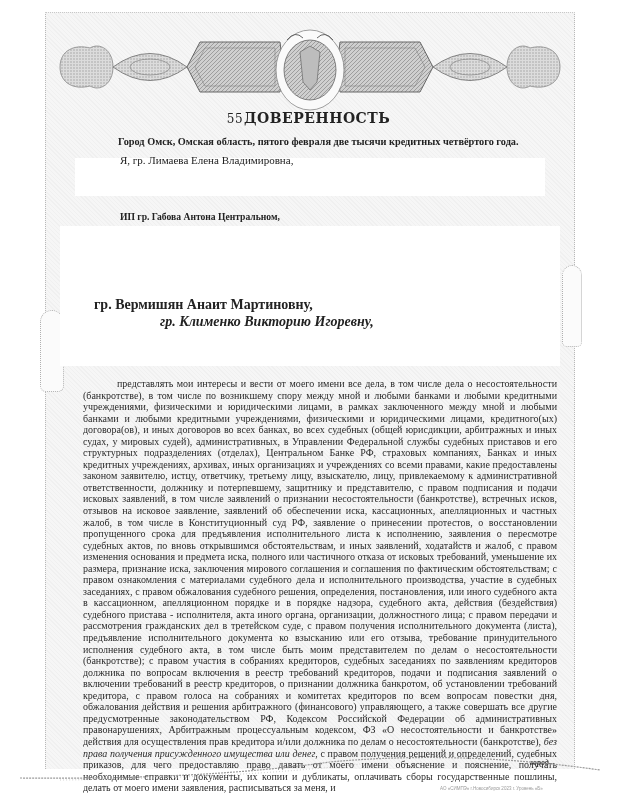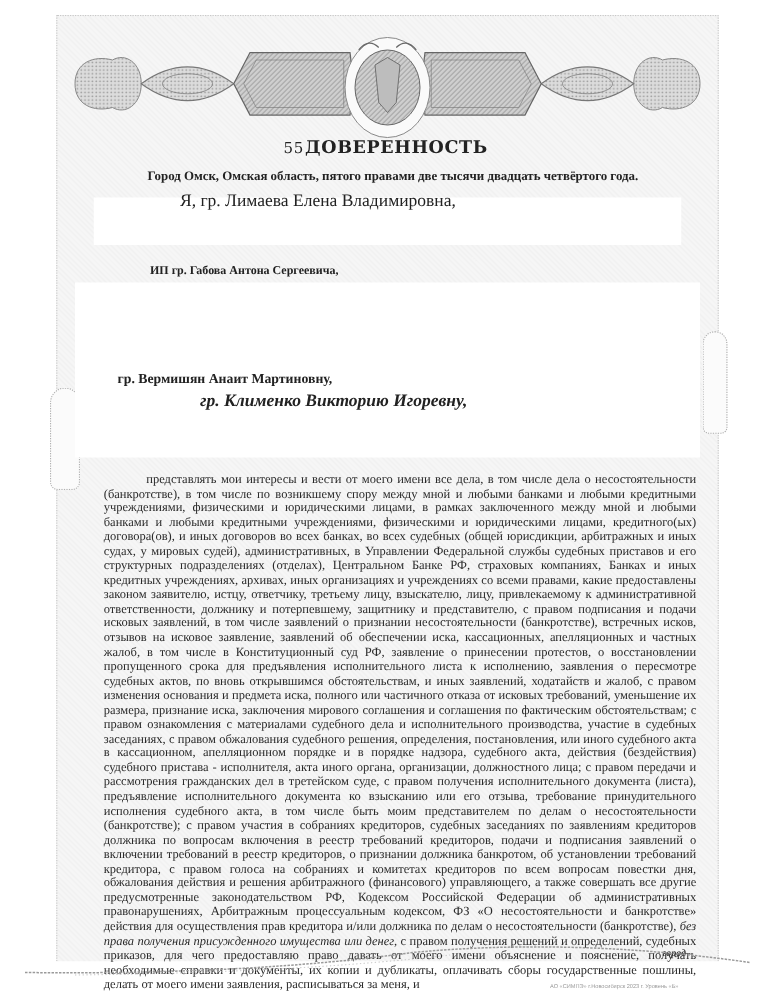--- a/index.html
+++ b/index.html
@@ -106,25 +106,25 @@
     <ellipse cx="255" cy="48" rx="26" ry="30" fill="url(#hatch2)" stroke="#666" stroke-width="0.8"></ellipse>
     <path d="M245 30 L255 24 L265 30 L262 60 L255 68 L248 60 Z" fill="#bdbdbd" stroke="#555" stroke-width="0.6"></path>
     <path d="M232 18 Q240 8 248 16" fill="none" stroke="#666" stroke-width="1"></path>
     <path d="M278 18 Q270 8 262 16" fill="none" stroke="#666" stroke-width="1"></path>
   </svg>
 
   <div class="title">
     <span class="num">55</span><span>ДОВЕРЕННОСТЬ</span>
   </div>
 
-  <div class="line" style="left:118px; top:136px; font-size:10.3px;">Город Омск, Омская область, пятого правами две тысячи двадцать четвёртого года.</div>
-  <div class="line" style="left:144px; top:154px; font-size:14px; font-weight:normal;">Я,  гр. Лимаева  Елена  Владимировна,</div>
+  <div class="line" style="left:118px; top:136px; font-size:10.3px;">Город Омск, Омская область, пятого февраля две тысячи кредитных четвёртого года.</div>
+  <div class="line" style="left:120px; top:154px; font-size:11px; font-weight:normal;">Я,  гр. Лимаева  Елена  Владимировна,</div>
 
-  <div class="line" style="left:120px; top:211px; font-size:9.6px;">ИП  гр.  Габова  Антона  Сергеевича,</div>
-  <div class="line" style="left:94px; top:297px; font-size:11px;">гр.  Вермишян  Анаит  Мартиновну,</div>
+  <div class="line" style="left:120px; top:211px; font-size:9.6px;">ИП  гр.  Габова  Антона  Центральном,</div>
+  <div class="line" style="left:94px; top:297px; font-size:14px;">гр.  Вермишян  Анаит  Мартиновну,</div>
   <div class="line" style="left:160px; top:314px; font-size:14px;font-style:italic;">гр.  Клименко  Викторию  Игоревну,</div>
 
   <div class="body-text"><span>представлять мои интересы и вести от моего имени все дела, в том числе дела о несостоятельности (банкротстве), в том числе по возникшему спору между мной и любыми банками и любыми кредитными учреждениями, физическими и юридическими лицами, в рамках заключенного между мной и любыми банками и любыми кредитными учреждениями, физическими и юридическими лицами, кредитного(ых) договора(ов), и иных договоров во всех банках, во всех судебных (общей юрисдикции, арбитражных и иных судах, у мировых судей), административных, в Управлении Федеральной службы судебных приставов и его структурных подразделениях (отделах), Центральном Банке РФ, страховых компаниях, Банках и иных кредитных учреждениях, архивах, иных организациях и учреждениях со всеми правами, какие предоставлены законом заявителю, истцу, ответчику, третьему лицу, взыскателю, лицу, привлекаемому к административной ответственности, должнику и потерпевшему, защитнику и представителю, с правом подписания и подачи исковых заявлений, в том числе заявлений о признании несостоятельности (банкротстве), встречных исков, отзывов на исковое заявление, заявлений об обеспечении иска, кассационных, апелляционных и частных жалоб, в том числе в Конституционный суд РФ, заявление о принесении протестов, о восстановлении пропущенного срока для предъявления исполнительного листа к исполнению, заявления о пересмотре судебных актов, по вновь открывшимся обстоятельствам, и иных заявлений, ходатайств и жалоб, с правом изменения основания и предмета иска, полного или частичного отказа от исковых требований, уменьшение их размера, признание иска, заключения мирового соглашения и соглашения по фактическим обстоятельствам; с правом ознакомления с материалами судебного дела и исполнительного производства, участие в судебных заседаниях, с правом обжалования судебного решения, определения, постановления, или иного судебного акта в кассационном, апелляционном порядке и в порядке надзора, судебного акта, действия (бездействия) судебного пристава - исполнителя, акта иного органа, организации, должностного лица; с правом передачи и рассмотрения гражданских дел в третейском суде, с правом получения исполнительного документа (листа), предъявление исполнительного документа ко взысканию или его отзыва, требование принудительного исполнения судебного акта, в том числе быть моим представителем по делам о несостоятельности (банкротстве); с правом участия в собраниях кредиторов, судебных заседаниях по заявлениям кредиторов должника по вопросам включения в реестр требований кредиторов, подачи и подписания заявлений о включении требований в реестр кредиторов, о признании должника банкротом, об установлении требований кредитора, с правом голоса на собраниях и комитетах кредиторов по всем вопросам повестки дня, обжалования действия и решения арбитражного (финансового) управляющего, а также совершать все другие предусмотренные законодательством РФ, Кодексом Российской Федерации об административных правонарушениях, Арбитражным процессуальным кодексом, ФЗ «О несостоятельности и банкротстве» действия для осуществления прав кредитора и/или должника по делам о несостоятельности (банкротстве), </span><i>без права получения присужденного имущества или денег</i><span>, с правом получения решений и определений, судебных приказов, для чего предоставляю право давать от моего имени объяснение и пояснение, получать необходимые справки и документы, их копии и дубликаты, оплачивать сборы государственные пошлины, делать от моего имени заявления, расписываться за меня, и</span></div>
 
   <div class="signoff">город</div>
 
   <svg class="swoosh" viewBox="0 0 617 50">
     <path d="M20 38 Q200 40 330 22 Q460 10 600 30" fill="none" stroke="#9a9a9a" stroke-width="1.2" stroke-dasharray="2 1"></path>
     <path d="M60 40 Q240 38 360 24" fill="none" stroke="#bdbdbd" stroke-width="0.8" stroke-dasharray="1 2"></path>
   </svg>

